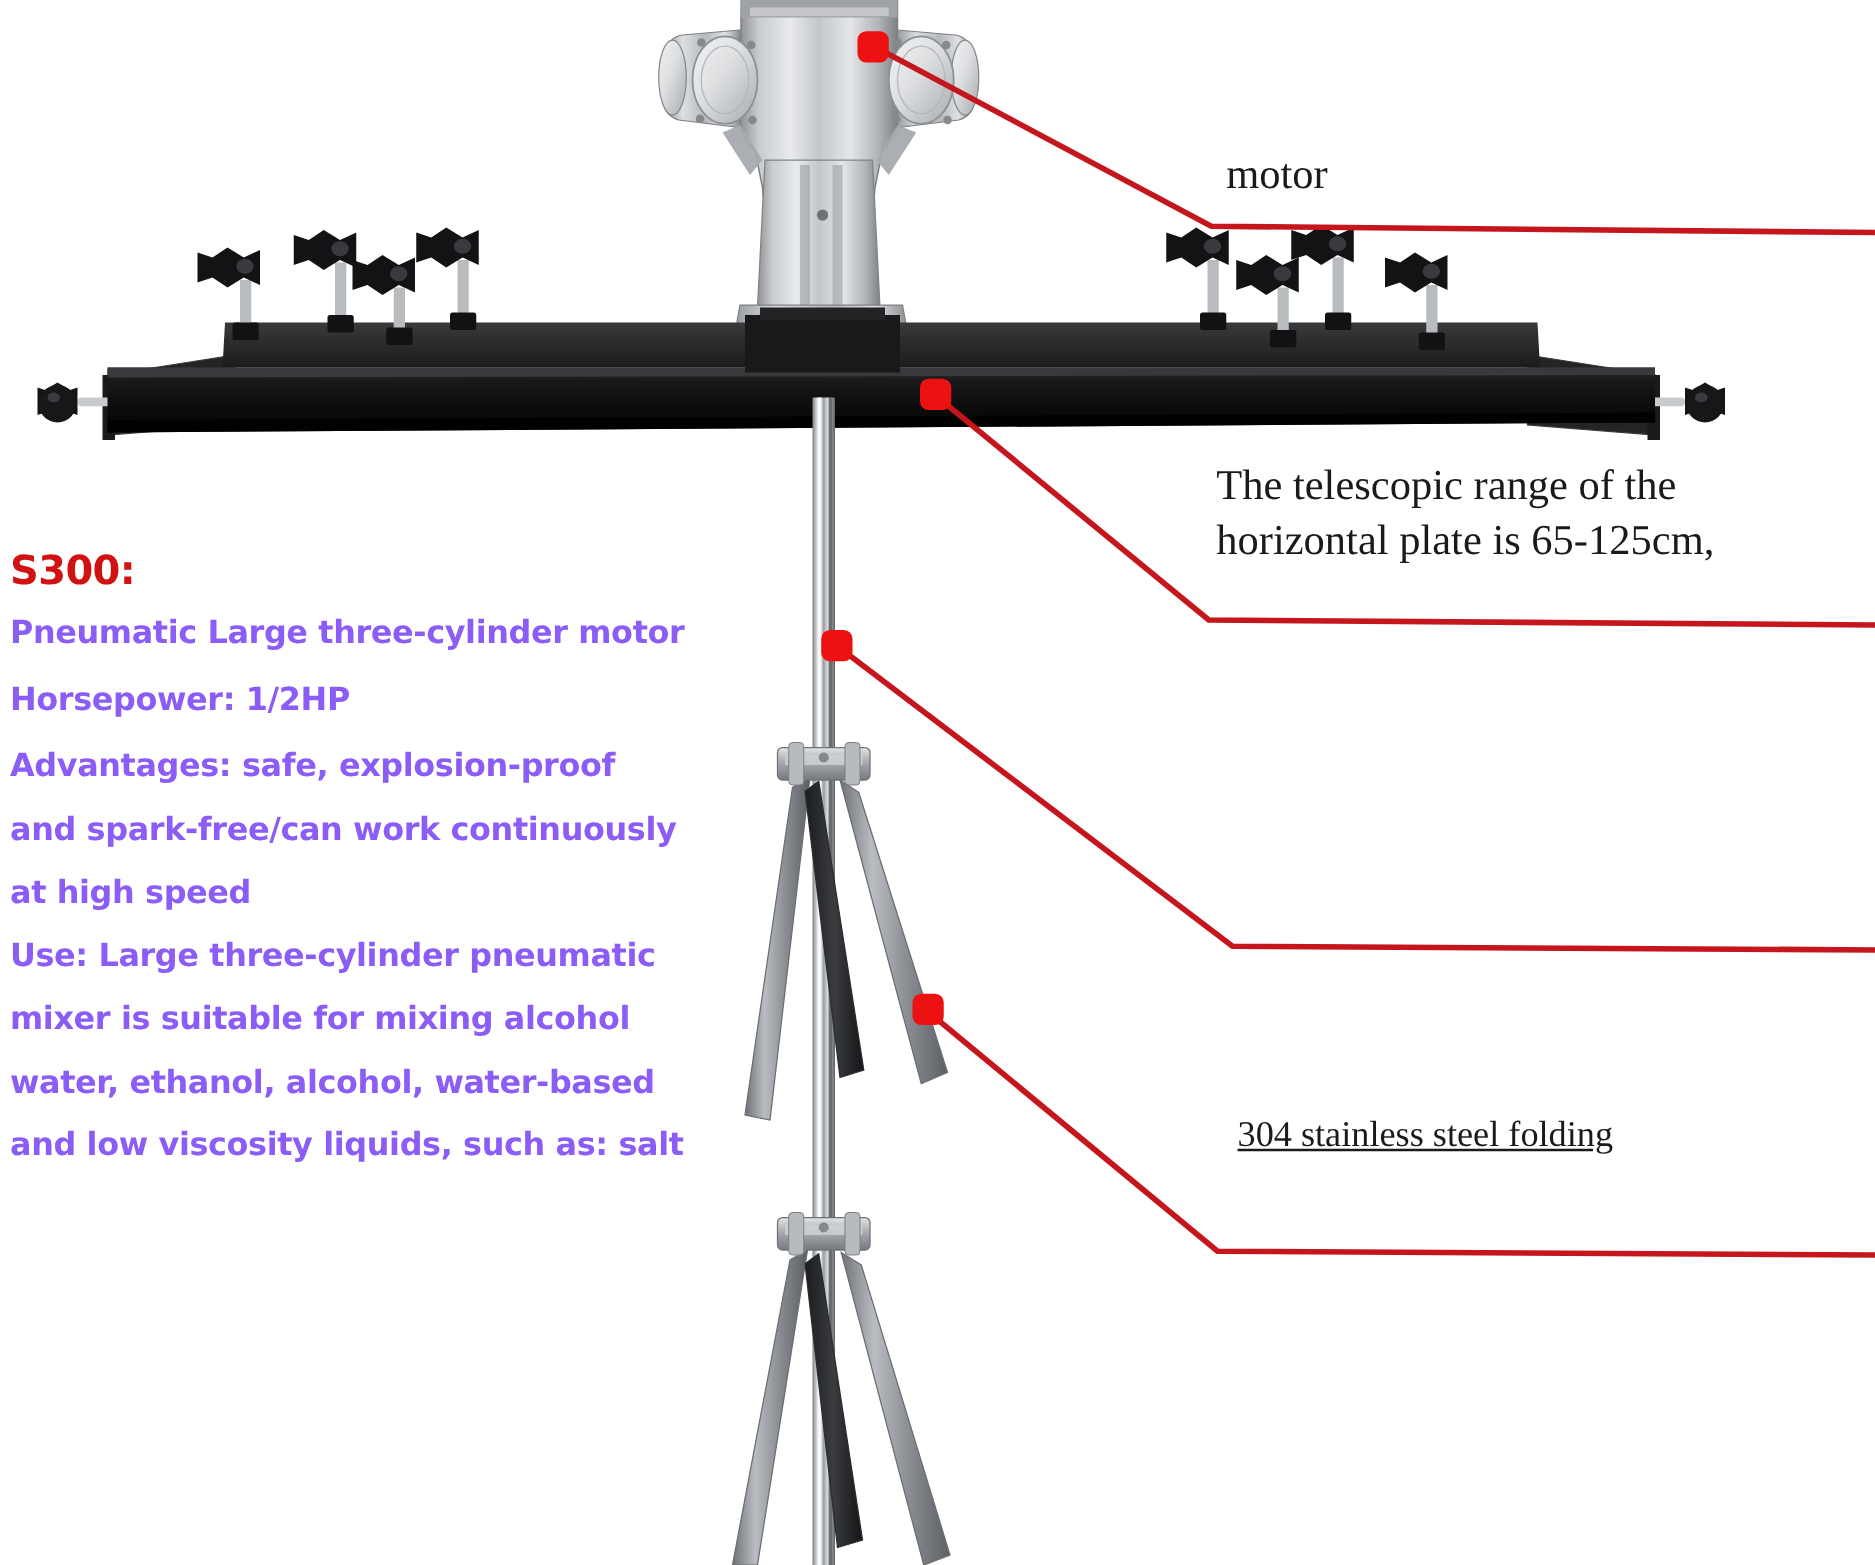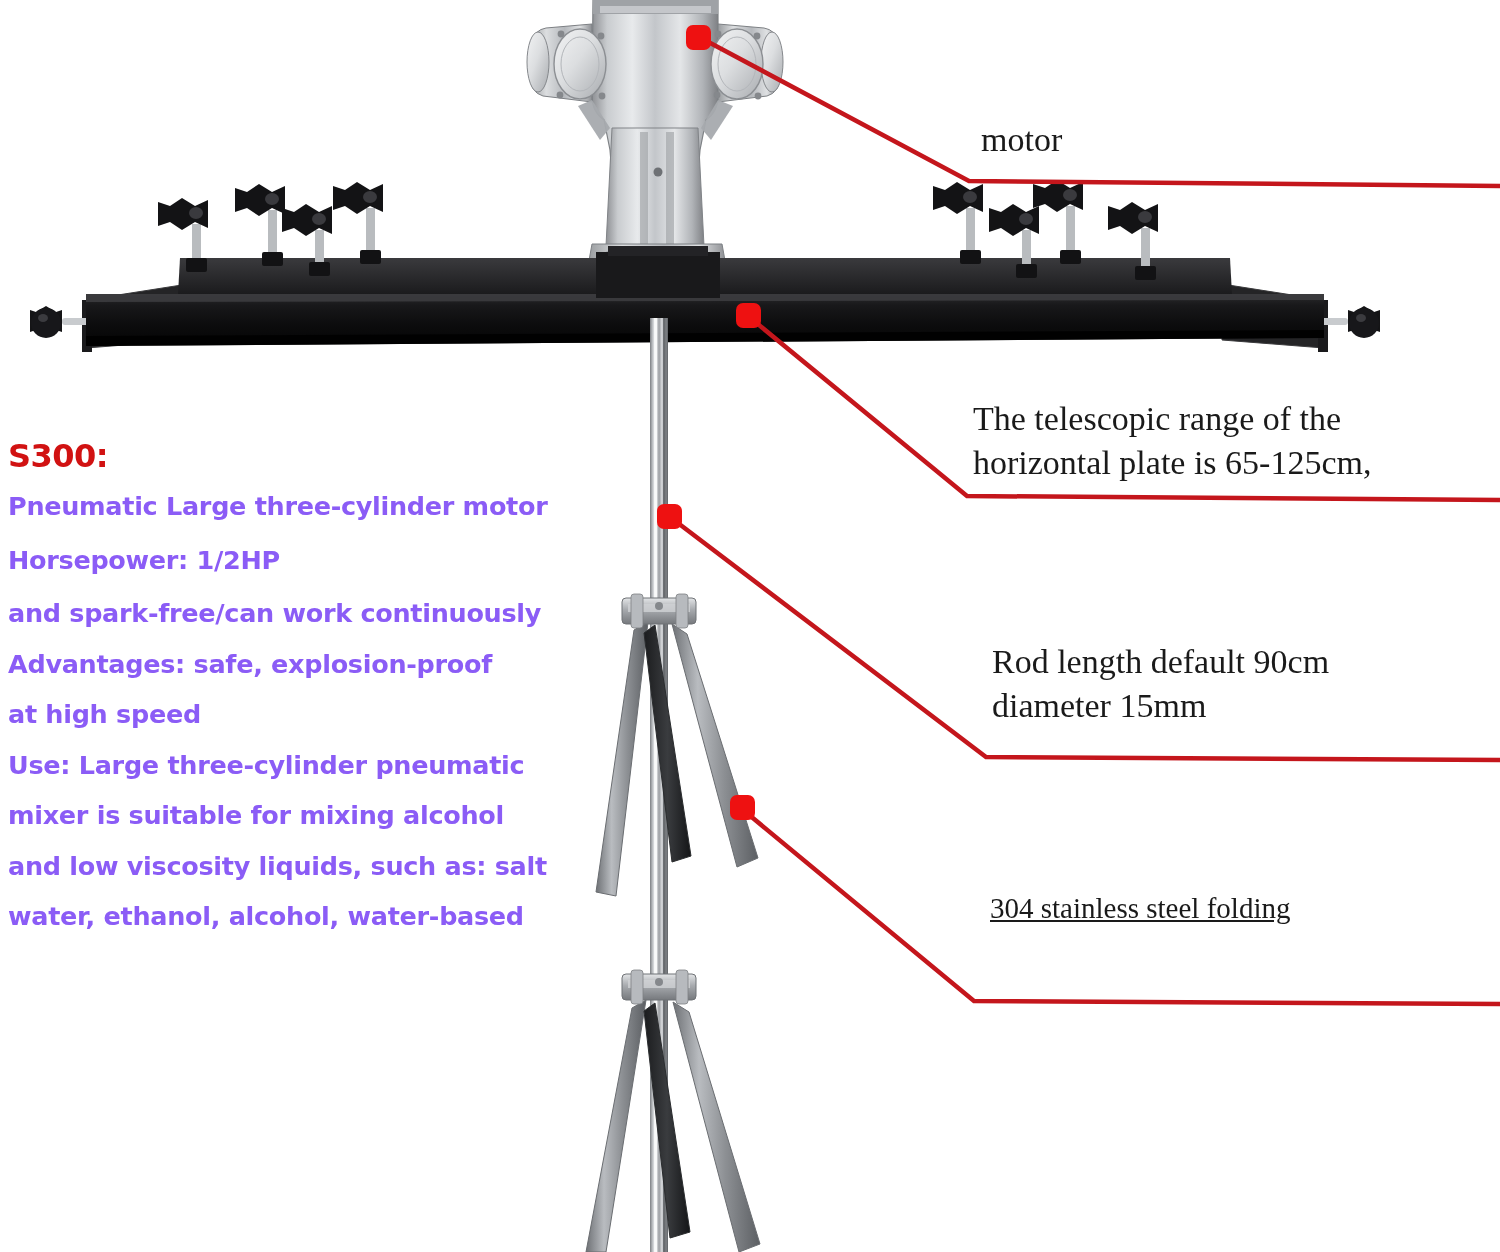--- a/index.html
+++ b/index.html
@@ -318,40 +318,36 @@
     <g>
       <polyline points="742,809 974,1001 1500,1004" fill="none" stroke="#c4161c" stroke-width="4.5"></polyline>
       <rect x="730" y="795" width="25" height="25" rx="7" fill="#ee1111"></rect>
     </g>
   </svg>
 
   <div class="callout" style="left:981px; top:118px;">
     <div>motor</div>
   </div>
 
-  <div class="callout" style="left:973px; top:397px;">
+  <div class="callout" style="left:973px; top:367px;">
     <div>The telescopic range of the</div>
     <div>horizontal plate is 65-125cm,</div>
   </div>
 
-  <div class="callout" style="left:992px; top:640px;">
-    <div>Rod length default 90cm</div>
-    <div>diameter 15mm</div>
-  </div>
 
   <div class="callout small" style="left:990px; top:890px;">
     <div>304 stainless steel folding</div>
   </div>
 
   <div id="spec-panel">
     <div id="spec-title">S300:</div>
     <div class="spec-line">Pneumatic Large three-cylinder motor</div>
     <div class="spec-line">Horsepower: 1/2HP</div>
+    <div class="spec-line tight">Advantages: safe, explosion-proof</div>
     <div class="spec-line tight">and spark-free/can work continuously</div>
-    <div class="spec-line tight">Advantages: safe, explosion-proof</div>
     <div class="spec-line tight">at high speed</div>
     <div class="spec-line tight">Use: Large three-cylinder pneumatic</div>
     <div class="spec-line tight">mixer is suitable for mixing alcohol</div>
+    <div class="spec-line tight">water, ethanol, alcohol, water-based</div>
     <div class="spec-line tight">and low viscosity liquids, such as: salt</div>
-    <div class="spec-line tight">water, ethanol, alcohol, water-based</div>
   </div>
 
 </div>
 
 </body></html>

